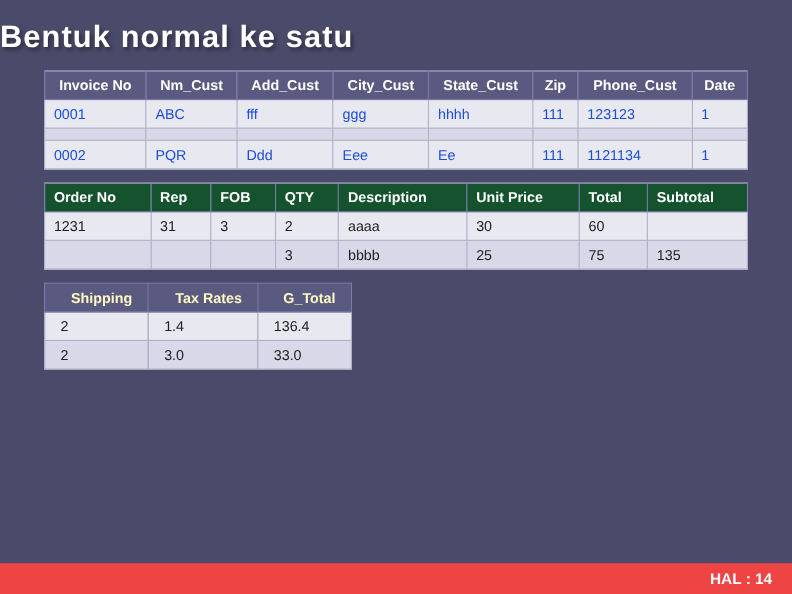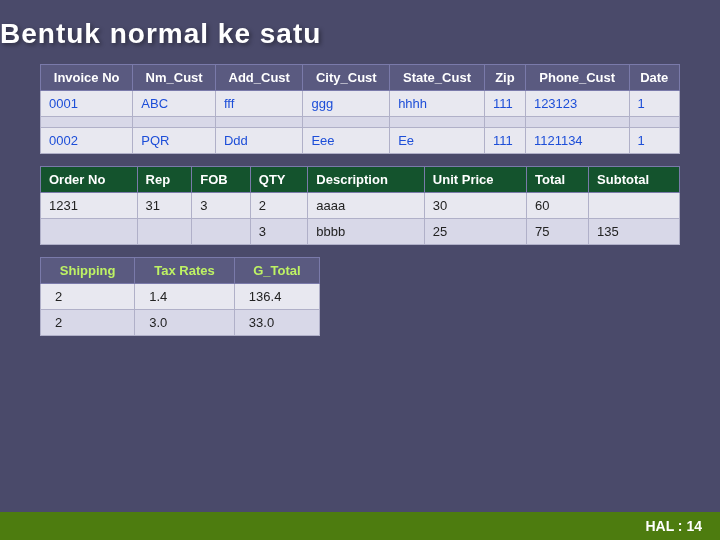--- a/index.html
+++ b/index.html
@@ -83,23 +83,23 @@
       background: #d8d8e8;
     }
 
     .bottom-table {
       width: auto;
       min-width: 280px;
     }
 
     .bottom-table th {
       background: #5a5a80;
-      color: #bef264;
+      color: #fef9c3;
       padding: 5px 14px;
-      text-align: center;
+      text-align: right;
       font-weight: bold;
       border: 1px solid #7a7aaa;
     }
 
     .bottom-table td {
       background: #e8e8f0;
       color: #222;
       padding: 5px 14px;
       border: 1px solid #b0b0c8;
     }
@@ -107,21 +107,21 @@
     .bottom-table tr:nth-child(even) td {
       background: #d8d8e8;
     }
 
     .footer-bar {
       position: absolute;
       bottom: 0;
       left: 0;
       width: 100%;
       height: 28px;
-      background: #4d7c0f;
+      background: #ef4444;
       display: flex;
       align-items: center;
       justify-content: flex-end;
       padding-right: 18px;
     }
 
     .footer-text {
       color: #ffffff;
       font-size: 14px;
       font-weight: bold;

